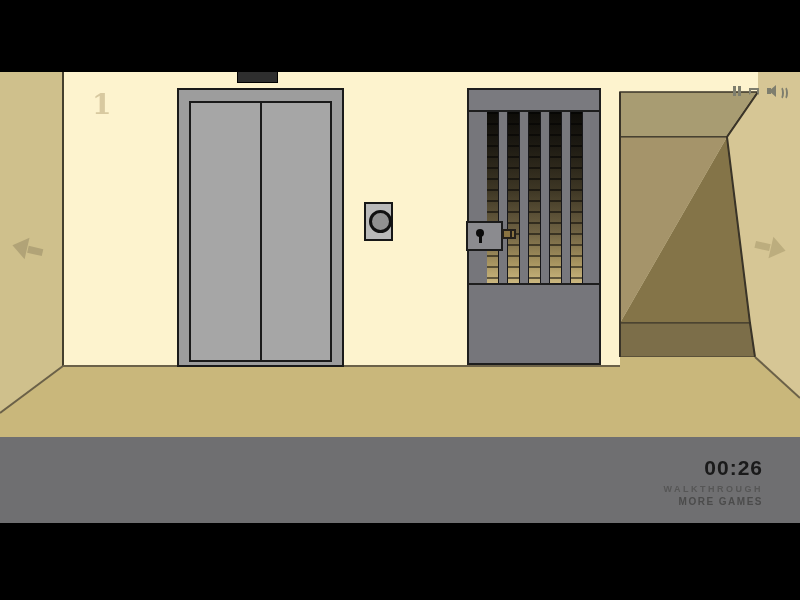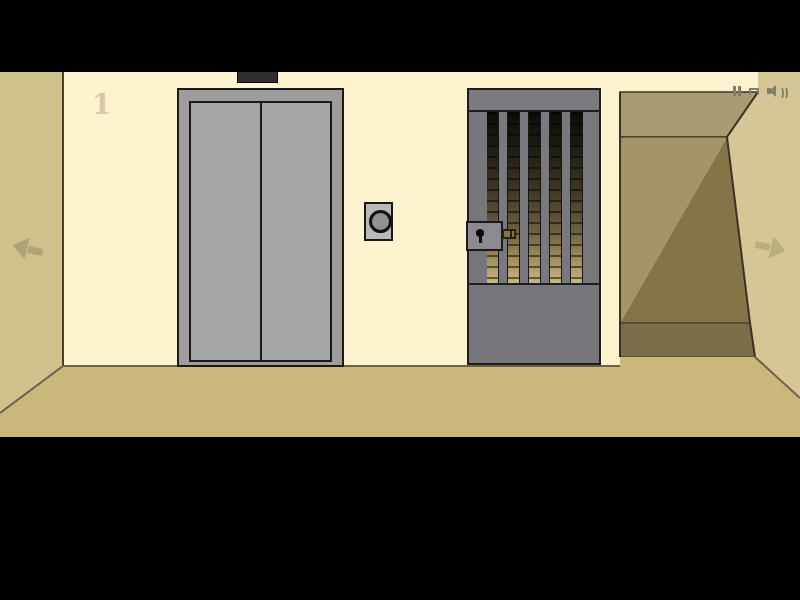--- a/index.html
+++ b/index.html
@@ -172,14 +172,21 @@
       <span class="sp-bar"></span>
       <span class="sp-cone"></span>
       <span class="sp-wave w1"></span>
       <span class="sp-wave w2"></span>
     </span>
   </div>
 
   <div class="abs letterbox-top"></div>
   <div class="abs letterbox-bottom"></div>
 
+  <div class="abs hud-bar">
+    <div class="hud-block">
+      <div class="timer">00:26</div>
+      <a class="hud-link walkthrough">WALKTHROUGH</a>
+      <a class="hud-link more-games">MORE GAMES</a>
+    </div>
+  </div>
 
 </div>
 
 </body></html>

